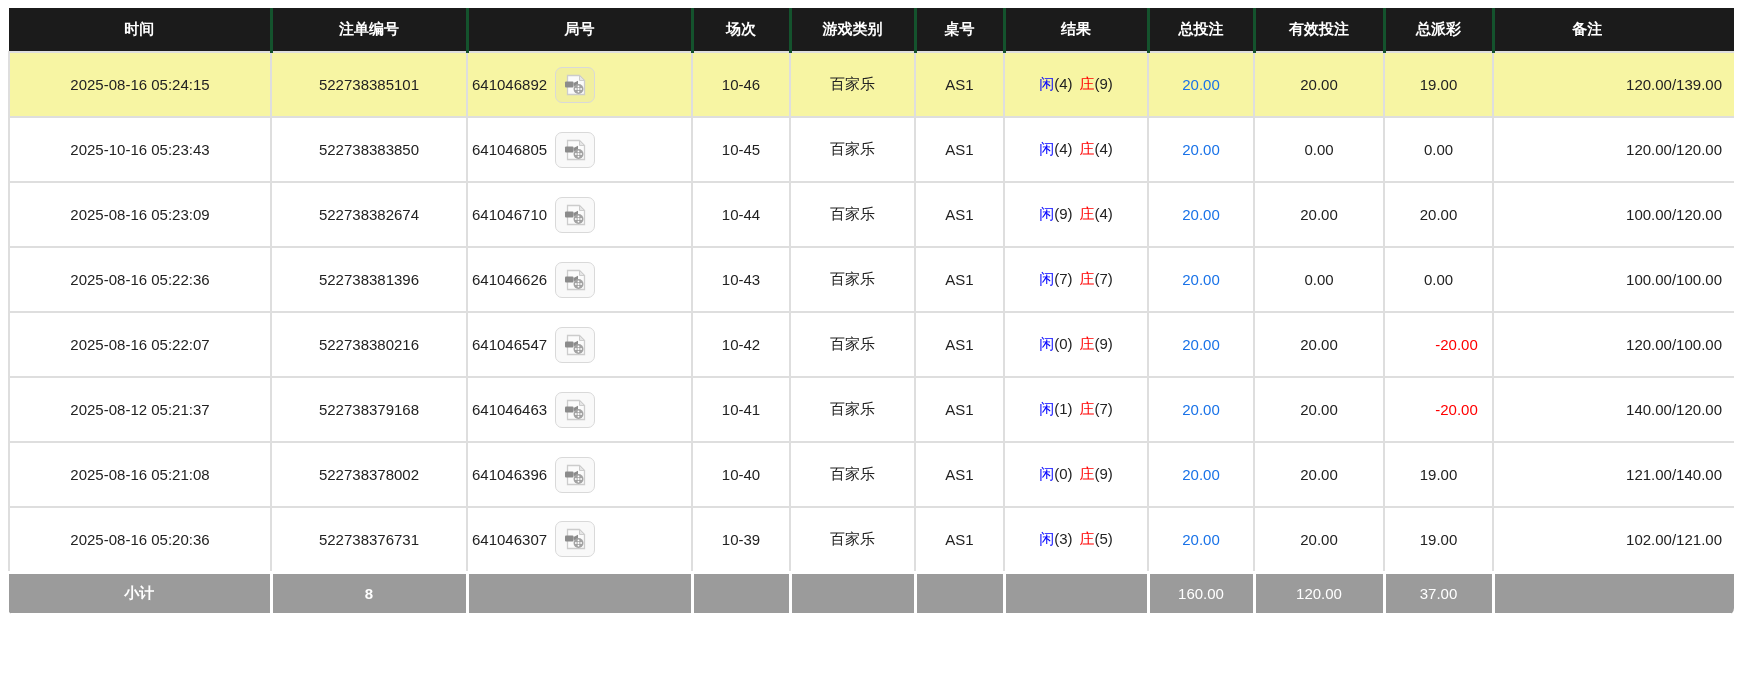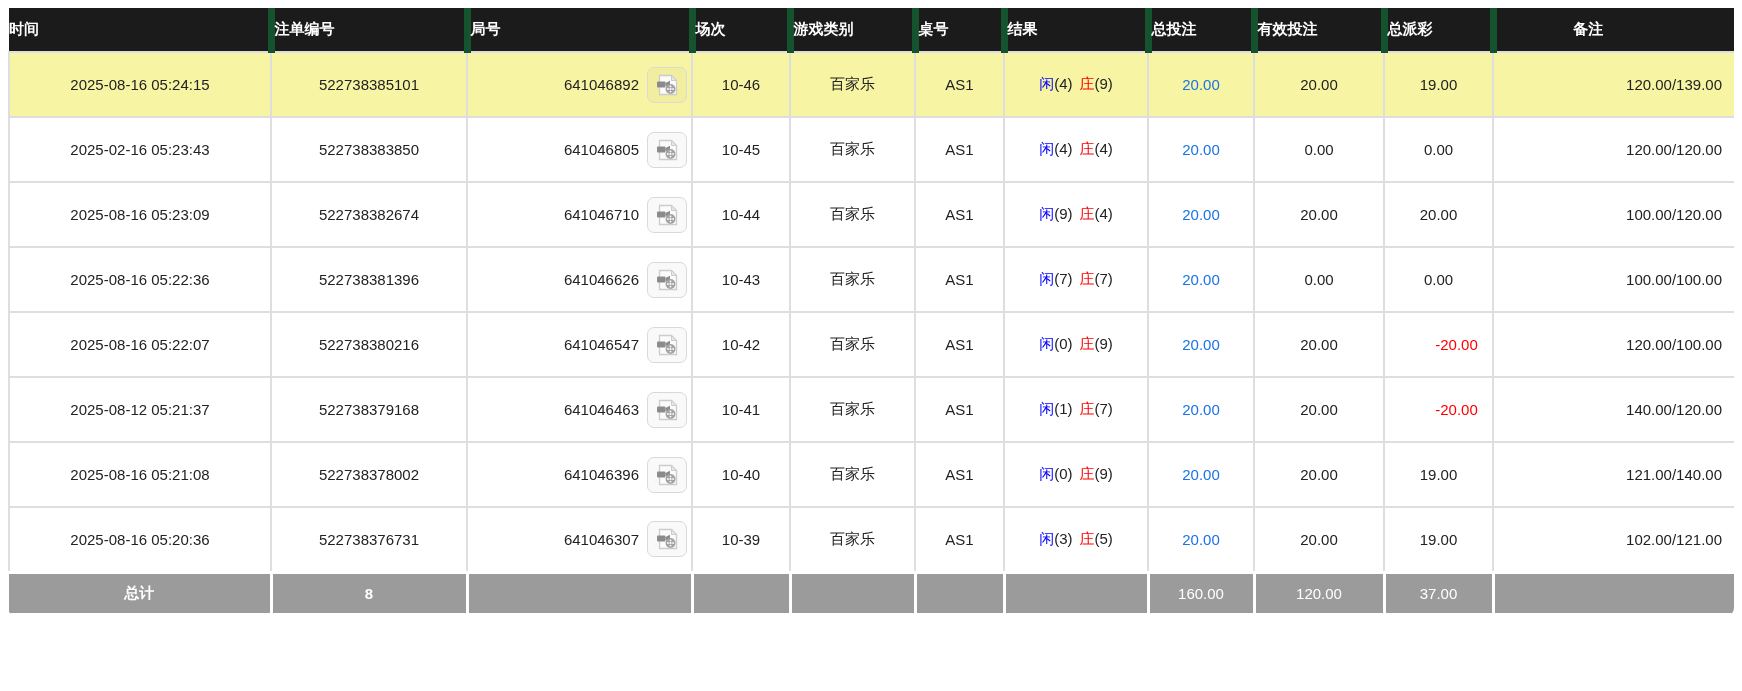--- a/index.html
+++ b/index.html
@@ -32,42 +32,42 @@
     width:100%;
     border-collapse:collapse;
     table-layout:fixed;
   }
   thead th{
     background:var(--header_bg);
     color:var(--header_text);
     font-weight:bold;
     font-size:15px;
     height:44px;
-    text-align:left;
+    text-align:center;
     border-left:3px solid #ffffff;
-    border-right:7px solid #14532d;
+    border-right:3px solid #14532d;
     padding:0;
   }
   thead th:first-child{border-left:none;}
   thead th:last-child{border-right:none;}
   thead th.h-remark{text-align:center;padding-right:55px;}
   tbody td{
     height:65px;
     text-align:center;
     vertical-align:middle;
     border:2px solid var(--grid_line);
     background:#ffffff;
     padding:0 4px;
     color:var(--text_dark);
   }
   tbody tr.highlight td{background:var(--row_highlight);}
   tbody td.c-total-bet{color:var(--link_blue);cursor:pointer;}
   tbody td.c-payout.neg{color:var(--negative_red);padding-left:40px;}
   tbody td.c-remark{text-align:right;padding-right:12px;padding-left:20px;}
-  .round-cell{display:flex;align-items:center;justify-content:flex-end;gap:8px;}
+  .round-cell{display:flex;align-items:center;justify-content:flex-start;gap:8px;}
   .p-label{color:var(--player_blue);}
   .b-label{color:var(--banker_red);}
   .result-part + .result-part{margin-left:7px;}
   .video-btn{
     width:40px;height:36px;
     border:1px solid #d9d9d9;
     border-radius:7px;
     background:rgba(0,0,0,0.025);
     display:inline-flex;align-items:center;justify-content:center;
     cursor:pointer;padding:0;
@@ -147,21 +147,21 @@
     <td>
       <span class="result-part"><span class="p-label">闲</span><span>(4)</span></span><span class="result-part"><span class="b-label">庄</span><span>(9)</span></span>
     </td>
     <td class="c-total-bet">20.00</td>
     <td>20.00</td>
     <td class="c-payout">19.00</td>
     <td class="c-remark">120.00/139.00</td>
   </tr>
 
   <tr>
-    <td>2025-02-16 05:23:43</td>
+    <td>2025-10-16 05:23:43</td>
     <td>522738383850</td>
     <td>
       <span class="round-cell">
         <span>641046805</span>
         <button type="button" class="video-btn">
           <svg width="24" height="22" viewBox="0 0 24 22">
             <path d="M4.5 1.5 h12 l5 5 v14 h-17 z" fill="#fbfbfb" stroke="#cccccc" stroke-width="1.3"></path>
             <path d="M16.5 1.5 l5 5 h-5 z" fill="#e6e6e6" stroke="#cccccc" stroke-width="1"></path>
             <rect x="2" y="7.5" width="8.5" height="6" rx="1" fill="#8b8b8b"></rect>
             <path d="M10.5 9 l4.5 -2.2 v7 l-4.5 -2.2 z" fill="#8b8b8b"></path>
@@ -386,21 +386,21 @@
       <span class="result-part"><span class="p-label">闲</span><span>(3)</span></span><span class="result-part"><span class="b-label">庄</span><span>(5)</span></span>
     </td>
     <td class="c-total-bet">20.00</td>
     <td>20.00</td>
     <td class="c-payout">19.00</td>
     <td class="c-remark">102.00/121.00</td>
   </tr>
 </tbody>
   <tfoot>
     <tr>
-      <td class="f-label">总计</td>
+      <td class="f-label">小计</td>
       <td class="f-count">8</td>
       <td></td>
       <td></td>
       <td></td>
       <td></td>
       <td></td>
       <td>160.00</td>
       <td>120.00</td>
       <td>37.00</td>
       <td></td>

